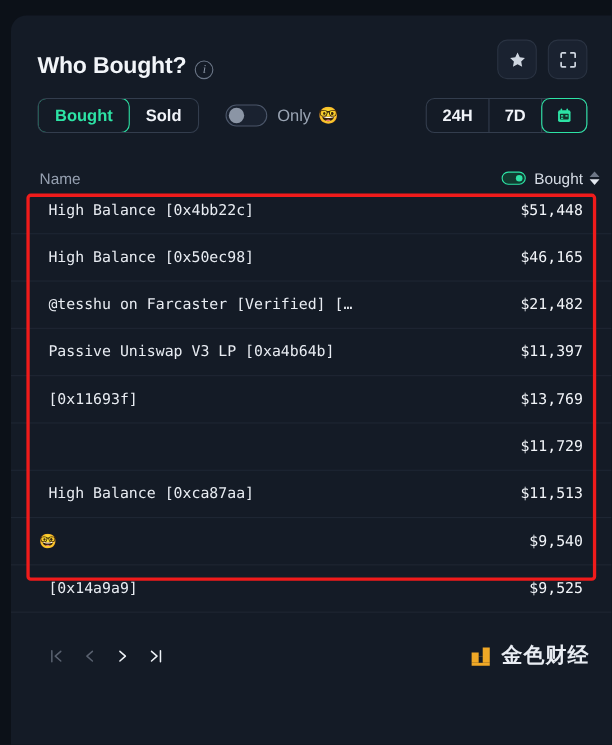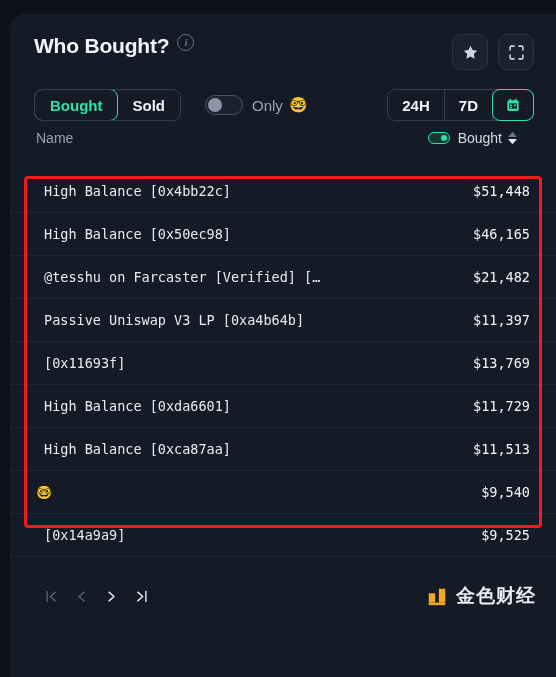--- a/index.html
+++ b/index.html
@@ -19,21 +19,21 @@
     width: 546px;
     height: 663px;
     background: #141b26;
     border-radius: 14px 0 0 0;
     overflow: hidden;
   }
 
   
   .card-header {
     display: flex;
-    align-items: flex-start;
+    align-items: flex-end;
     padding: 20px 22px 0 24px;
     height: 58px;
   }
   .title {
     font-size: 21px;
     font-weight: bold;
     color: #f2f5f9;
     letter-spacing: -0.2px;
   }
   .info-icon {
@@ -145,22 +145,22 @@
     border: 1.5px solid #2de3a5;
     border-radius: 8px;
     height: 32px;
     margin: -1px;
     padding: 0 12px;
   }
 
   
   .col-header {
     display: flex;
-    align-items: flex-start;
-    padding: 0 38px 0 26px;
+    align-items: flex-end;
+    padding: 0 10px 0 26px;
     height: 40px;
     margin-top: 8px;
   }
   .col-name {
     font-size: 14px;
     color: #96a0b0;
   }
   .col-right {
     margin-left: auto;
     display: flex;
@@ -361,21 +361,20 @@
       <span class="row-name">Passive Uniswap V3 LP [0xa4b64b]</span>
       <span class="row-value">$11,397</span>
     </div>
     <div class="row">
       <span class="row-emoji"></span>
       <span class="row-name">[0x11693f]</span>
       <span class="row-value">$13,769</span>
     </div>
     <div class="row">
       <span class="row-emoji"></span>
-      <span class="row-name">High Balance [0xda6601]</span>
       <span class="row-value">$11,729</span>
     </div>
     <div class="row">
       <span class="row-emoji"></span>
       <span class="row-name">High Balance [0xca87aa]</span>
       <span class="row-value">$11,513</span>
     </div>
     <div class="row">
       <span class="row-emoji">🤓</span>
       <span class="row-value">$9,540</span>

